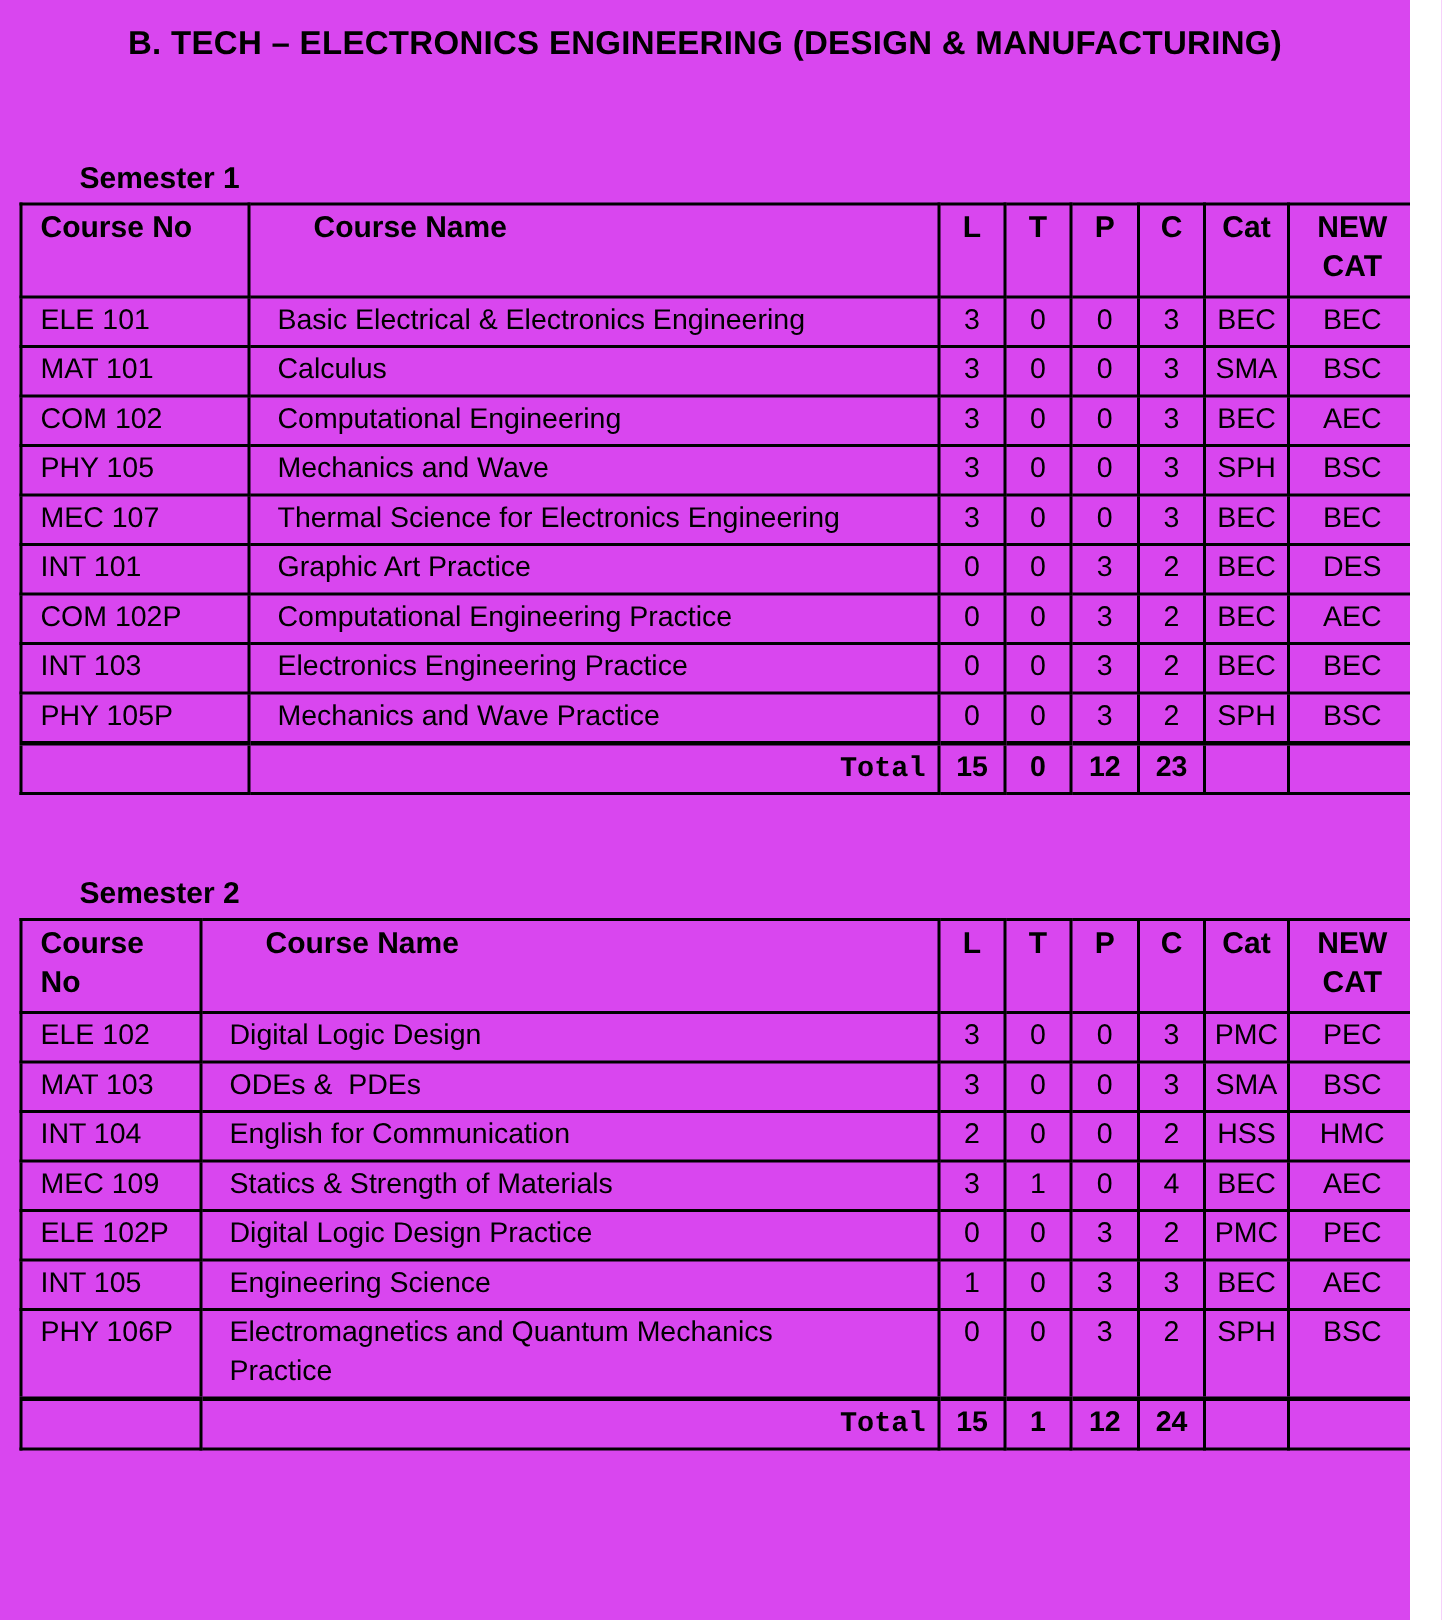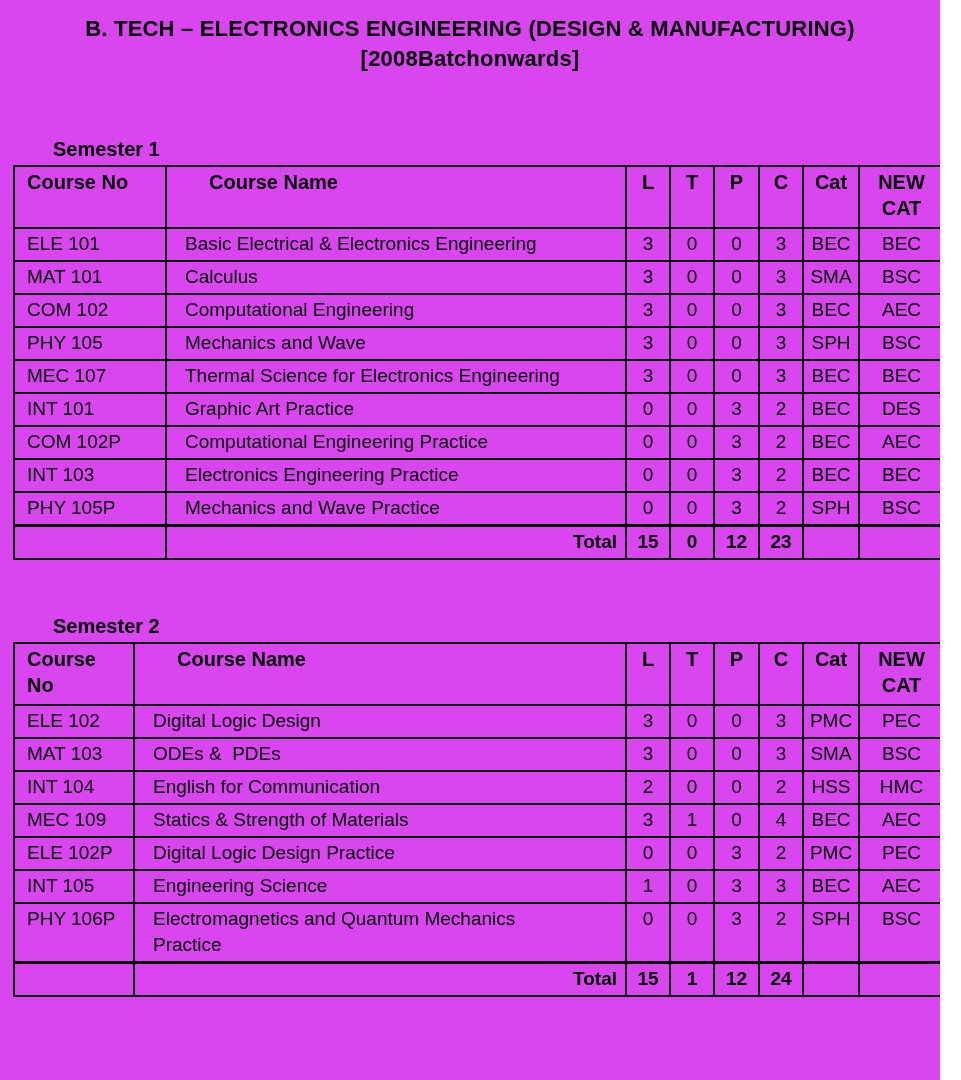--- a/index.html
+++ b/index.html
@@ -58,30 +58,29 @@
     text-align: center;
   }
   th.h-no   { text-align: left; padding-left: 12px; padding-right: 12px; }
   th.h-name { text-align: left; padding-left: 42px; }
   td.c-no   { text-align: left; padding-left: 12px; padding-right: 2px; white-space: nowrap; }
   td.c-name { text-align: left; padding-left: 18px; padding-right: 4px; white-space: pre-wrap; }
   tr.total-row td {
     border-top: 3px solid #000000;
     font-weight: bold;
   }
-  td.c-total-label { text-align: right; padding-right: 8px; }
+  td.c-total-label { text-align: right; padding-right: 8px; font-family: Liberation Mono, monospace; }
 </style>
 </head>
 <body>
 
 <div class="page">
 
   <div class="title-block">
     <div>B. TECH – ELECTRONICS ENGINEERING (DESIGN &amp; MANUFACTURING)</div>
-    <div>[2008Batchonwards]</div>
   </div>
 
   <div class="section-label label-sem1">Semester 1</div>
 
   <table class="course-table">
     <colgroup>
       <col style="width:152px">
         <col style="width:460px">
         <col style="width:44px">
         <col style="width:44px">

